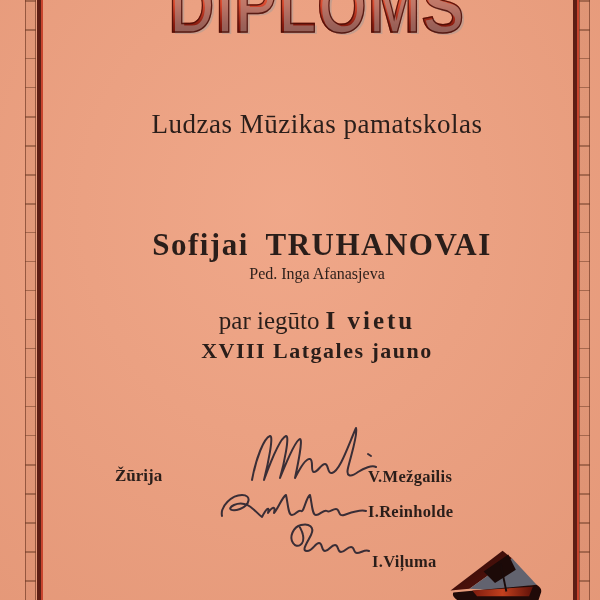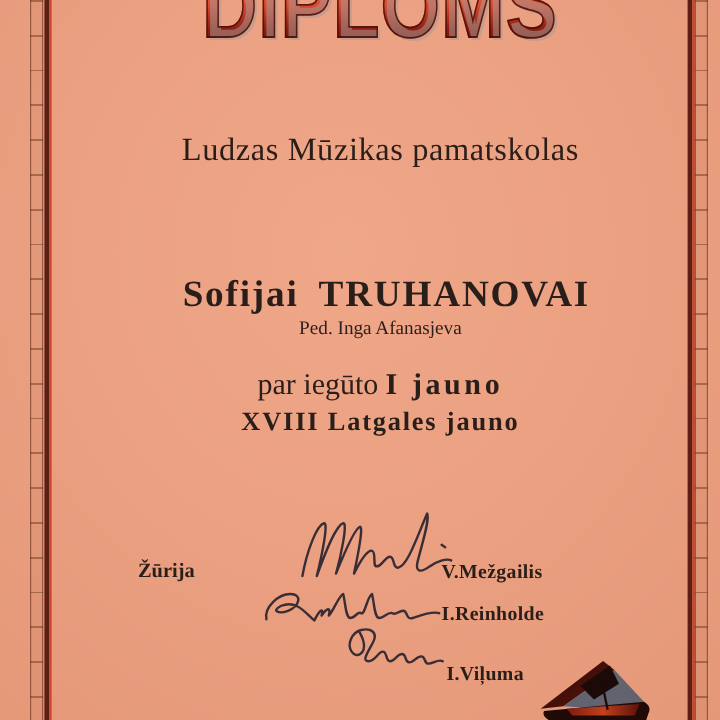--- a/index.html
+++ b/index.html
@@ -129,21 +129,21 @@
   </div>
 
   <div class="school">
     <div>Ludzas Mūzikas pamatskolas</div>
   </div>
 
   <div class="name">Sofijai TRUHANOVAI</div>
   <div class="teacher">Ped. Inga Afanasjeva</div>
 
   <div class="award">
-    <div><span>par iegūto</span><span class="place">I jauno</span></div>
+    <div><span>par iegūto</span><span class="place">I vietu</span></div>
     <div class="event">XVIII Latgales jauno</div>
   </div>
 
   <div class="jury-label">Žūrija</div>
 
   <svg class="sig sig-0" width="132" height="66" viewBox="0 0 132 66">
     <path d="M6 58 C10 36 18 16 24 14 C28 13 22 42 18 58 C26 36 34 16 40 14 C44 13 38 42 34 56 C42 36 50 18 54 17 C57 17 52 42 49 56 C54 46 60 36 64 37 C68 38 64 50 68 50 C72 50 75 42 79 42 C83 42 81 52 86 51 C94 49 102 24 110 6 C112 12 106 30 102 46 C100 54 104 56 112 50 C118 46 126 43 130 45"></path>
     <path d="M122 32 l3 2"></path>
   </svg>
   <div class="member-name mn-0">V.Mežgailis</div>

